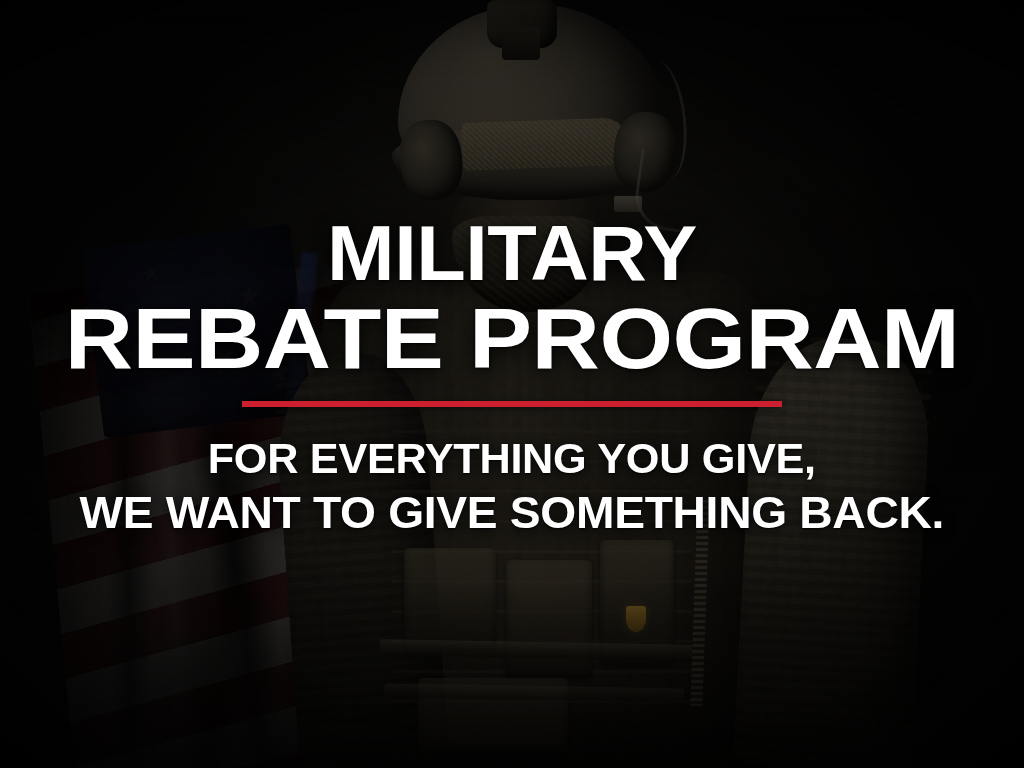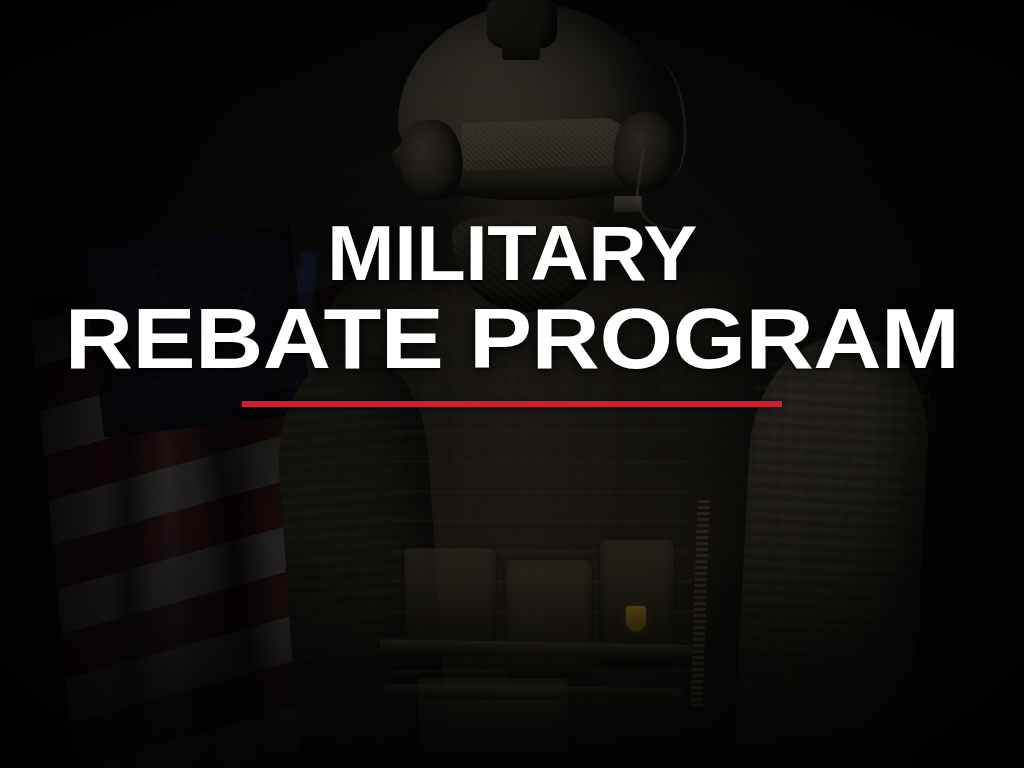--- a/index.html
+++ b/index.html
@@ -387,15 +387,19 @@
 
   <div class="content">
 
     <div class="headline">
       <span class="l1">MILITARY</span>
       <span class="l2">REBATE PROGRAM</span>
     </div>
 
     <div class="rule" style="background: rgb(204, 32, 49); width: 540px; height: 6px;"></div>
 
+    <div class="subhead">
+      <span class="s1">FOR EVERYTHING YOU GIVE,</span>
+      <span class="s2">WE WANT TO GIVE SOMETHING BACK.</span>
+    </div>
 
   </div>
 </div>
 
 </body></html>

